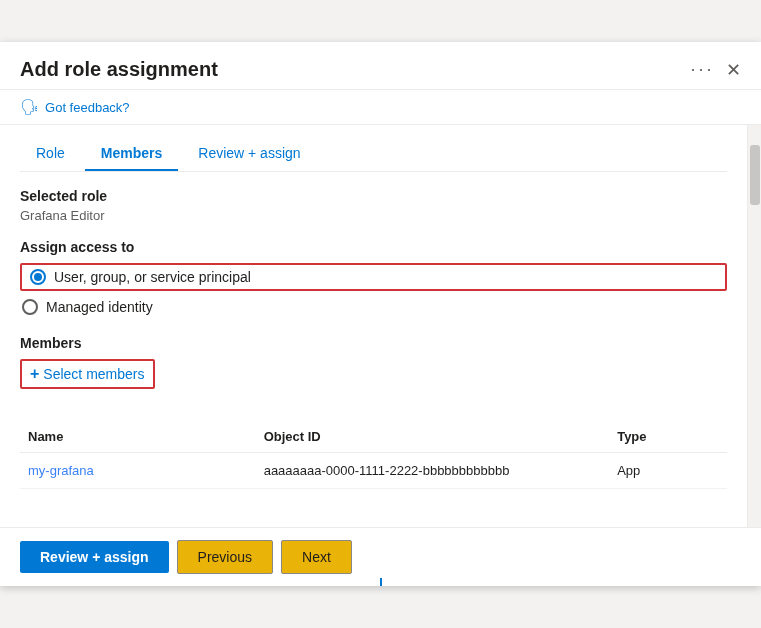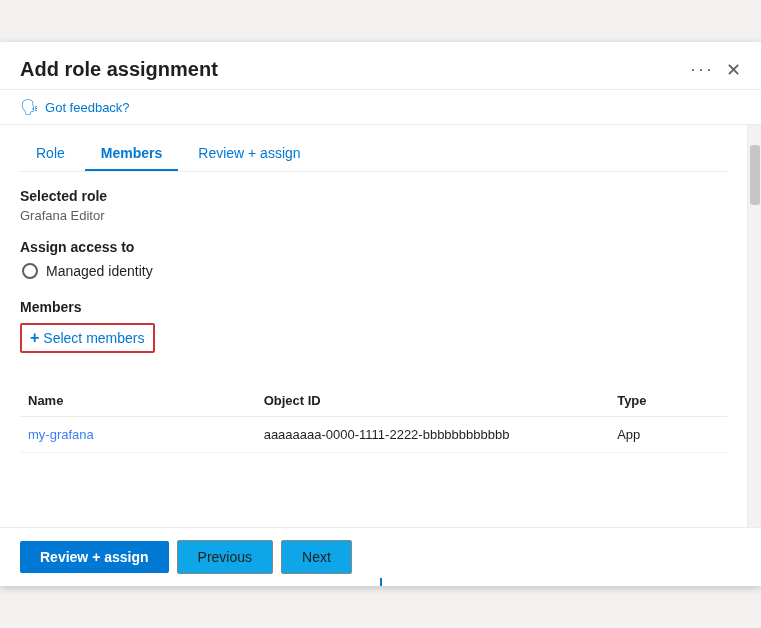--- a/index.html
+++ b/index.html
@@ -241,21 +241,21 @@
       background: #0078d4;
       color: #fff;
       border: none;
       padding: 8px 20px;
       font-size: 14px;
       cursor: pointer;
       border-radius: 2px;
       font-weight: 600;
     }
     .btn-secondary {
-      background: #0ea5e9;
+      background: #eab308;
       color: #201f1e;
       border: 1px solid #8a8886;
       padding: 8px 20px;
       font-size: 14px;
       cursor: pointer;
       border-radius: 2px;
     }
     .footer-indicator {
       position: absolute;
       bottom: 0;
@@ -298,20 +298,24 @@
           <span>Review + assign</span>
         </div>
       </div>
 
       <div class="section-label">Selected role</div>
       <div class="section-value">Grafana Editor</div>
 
       <div class="assign-label">Assign access to</div>
       <div class="radio-group">
 
+        <div class="radio-item highlighted">
+          <div class="radio-circle checked"></div>
+          <span class="radio-label">User, group, or service principal</span>
+        </div>
 
         <div class="radio-item" style="padding-left: 2px;">
           <div class="radio-circle unchecked"></div>
           <span class="radio-label">Managed identity</span>
         </div>
       </div>
 
       <div class="members-section">
         <div class="members-title">Members</div>
         <div class="select-members-btn">

